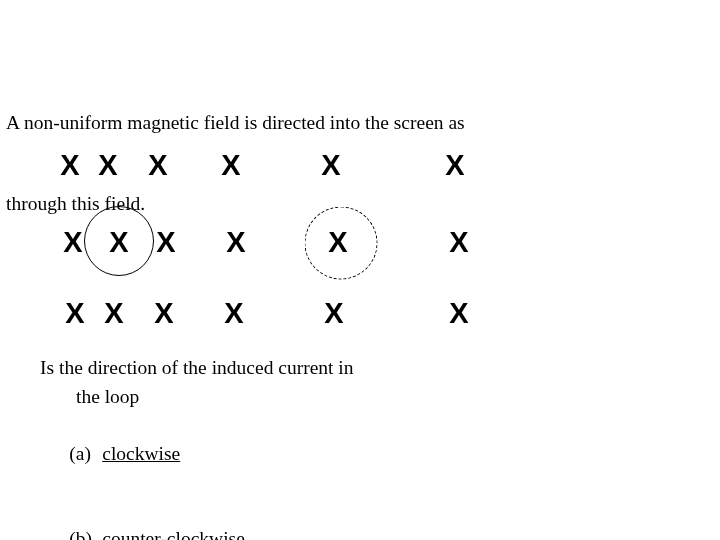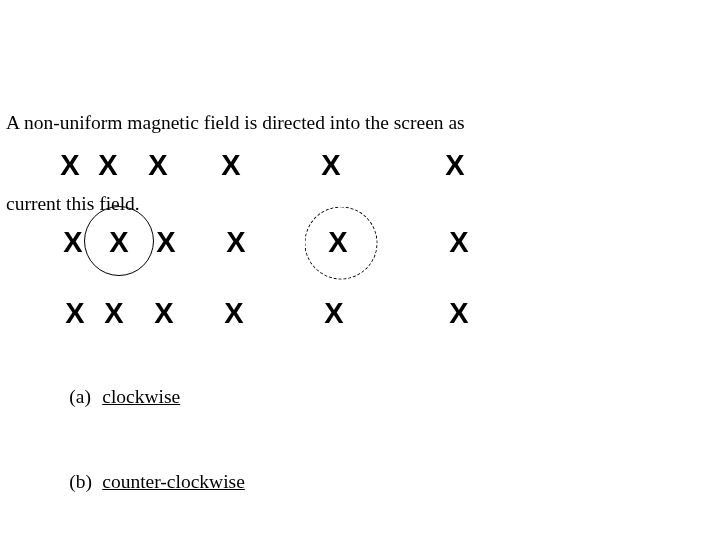--- a/index.html
+++ b/index.html
@@ -99,21 +99,21 @@
     text-decoration: underline;
   }
 </style>
 </head>
 <body>
 
 <div id="slide">
 
   <div id="prompt">
     <span class="pline">A non-uniform magnetic field is directed into the screen as</span>
-    <span class="pline">current this field.</span>
+    <span class="pline">through this field.</span>
   </div>
 
   <div id="field-diagram">
       <div class="loop loop-solid" style="left: 119px; top: 101px; width: 68px; height: 68px;"></div>
       <div class="loop loop-dashed" style="left: 341px; top: 103px; width: 71px; height: 71px;"></div>
       <span class="field-x" style="left: 70px; top: 25px;">X</span>
       <span class="field-x" style="left: 108px; top: 25px;">X</span>
       <span class="field-x" style="left: 158px; top: 25px;">X</span>
       <span class="field-x" style="left: 231px; top: 25px;">X</span>
       <span class="field-x" style="left: 331px; top: 25px;">X</span>
@@ -126,20 +126,22 @@
       <span class="field-x" style="left: 459px; top: 102px;">X</span>
       <span class="field-x" style="left: 75px; top: 173px;">X</span>
       <span class="field-x" style="left: 114px; top: 173px;">X</span>
       <span class="field-x" style="left: 164px; top: 173px;">X</span>
       <span class="field-x" style="left: 234px; top: 173px;">X</span>
       <span class="field-x" style="left: 334px; top: 173px;">X</span>
       <span class="field-x" style="left: 459px; top: 173px;">X</span>
     </div>
 
   <div id="question-block">
+    <span class="q-line">Is the direction of the induced current in</span>
+    <span class="q-line indent">the loop</span>
 
     <span class="option-row">
       <span class="option-label">(a)</span><span class="option-text">clockwise</span>
     </span>
     <span class="option-row">
       <span class="option-label">(b)</span><span class="option-text">counter-clockwise</span>
     </span>
 
   </div>
 

